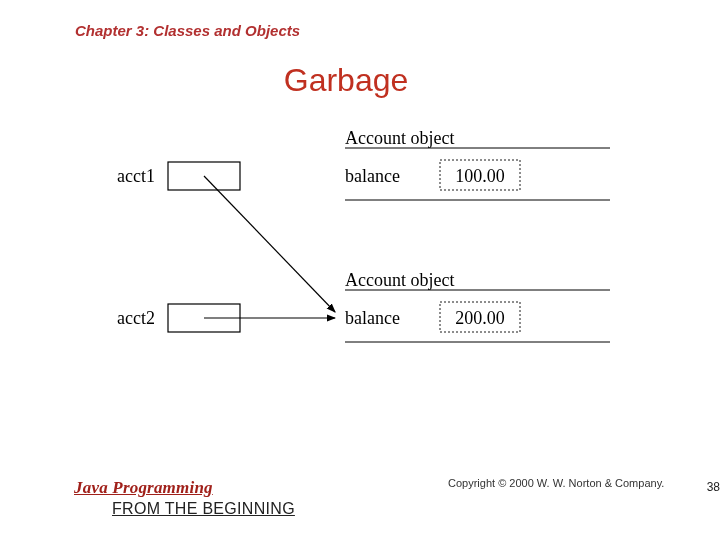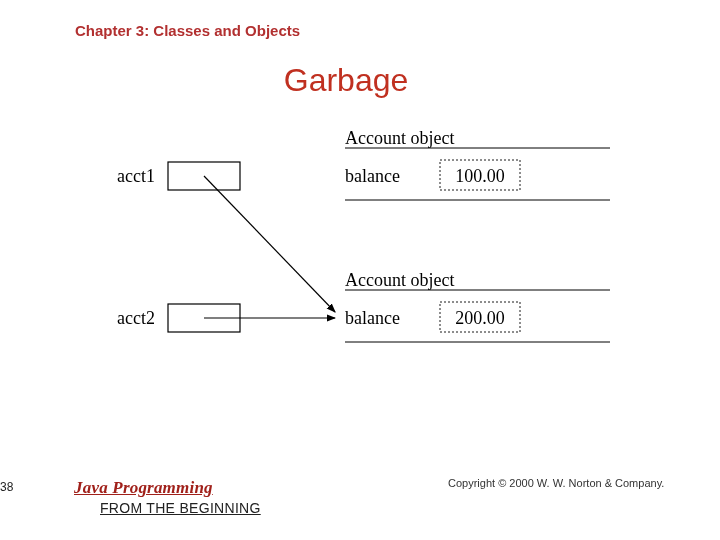--- a/index.html
+++ b/index.html
@@ -10,20 +10,21 @@
     background: #ffffff;
     font-family: Arial, Helvetica, sans-serif;
     position: relative;
     overflow: hidden;
   }
   .chapter {
     position: absolute;
     left: 75px;
     top: 22px;
     font-size: 15px;
+    font-style: italic;
     font-weight: bold;
     color: #b23030;
   }
   .title {
     position: absolute;
     width: 692px;
     top: 62px;
     text-align: center;
     font-family: Arial, Helvetica, sans-serif;
     font-size: 32px;
@@ -51,34 +52,34 @@
     font-size: 17px;
     font-style: italic;
     font-weight: bold;
     color: #a0201a;
     text-decoration: underline;
     letter-spacing: 0.2px;
     text-align: center;
   }
   .subtitle {
     position: absolute;
-    left: 100px;
+    left: 112px;
     top: 30px;
     font-family: Arial, sans-serif;
-    font-size: 14px;
+    font-size: 16px;
     letter-spacing: 0.3px;
     color: #222;
     text-decoration: underline;
   }
   .pagenum {
     position: absolute;
     left: 0;
     width: 720px;
     top: 10px;
-    text-align: left;
+    text-align: right;
     font-size: 12px;
     color: #222;
   }
   .copyright {
     position: absolute;
     left: 448px;
     top: 6px;
     font-size: 11px;
     color: #333;
     line-height: 1.35;

